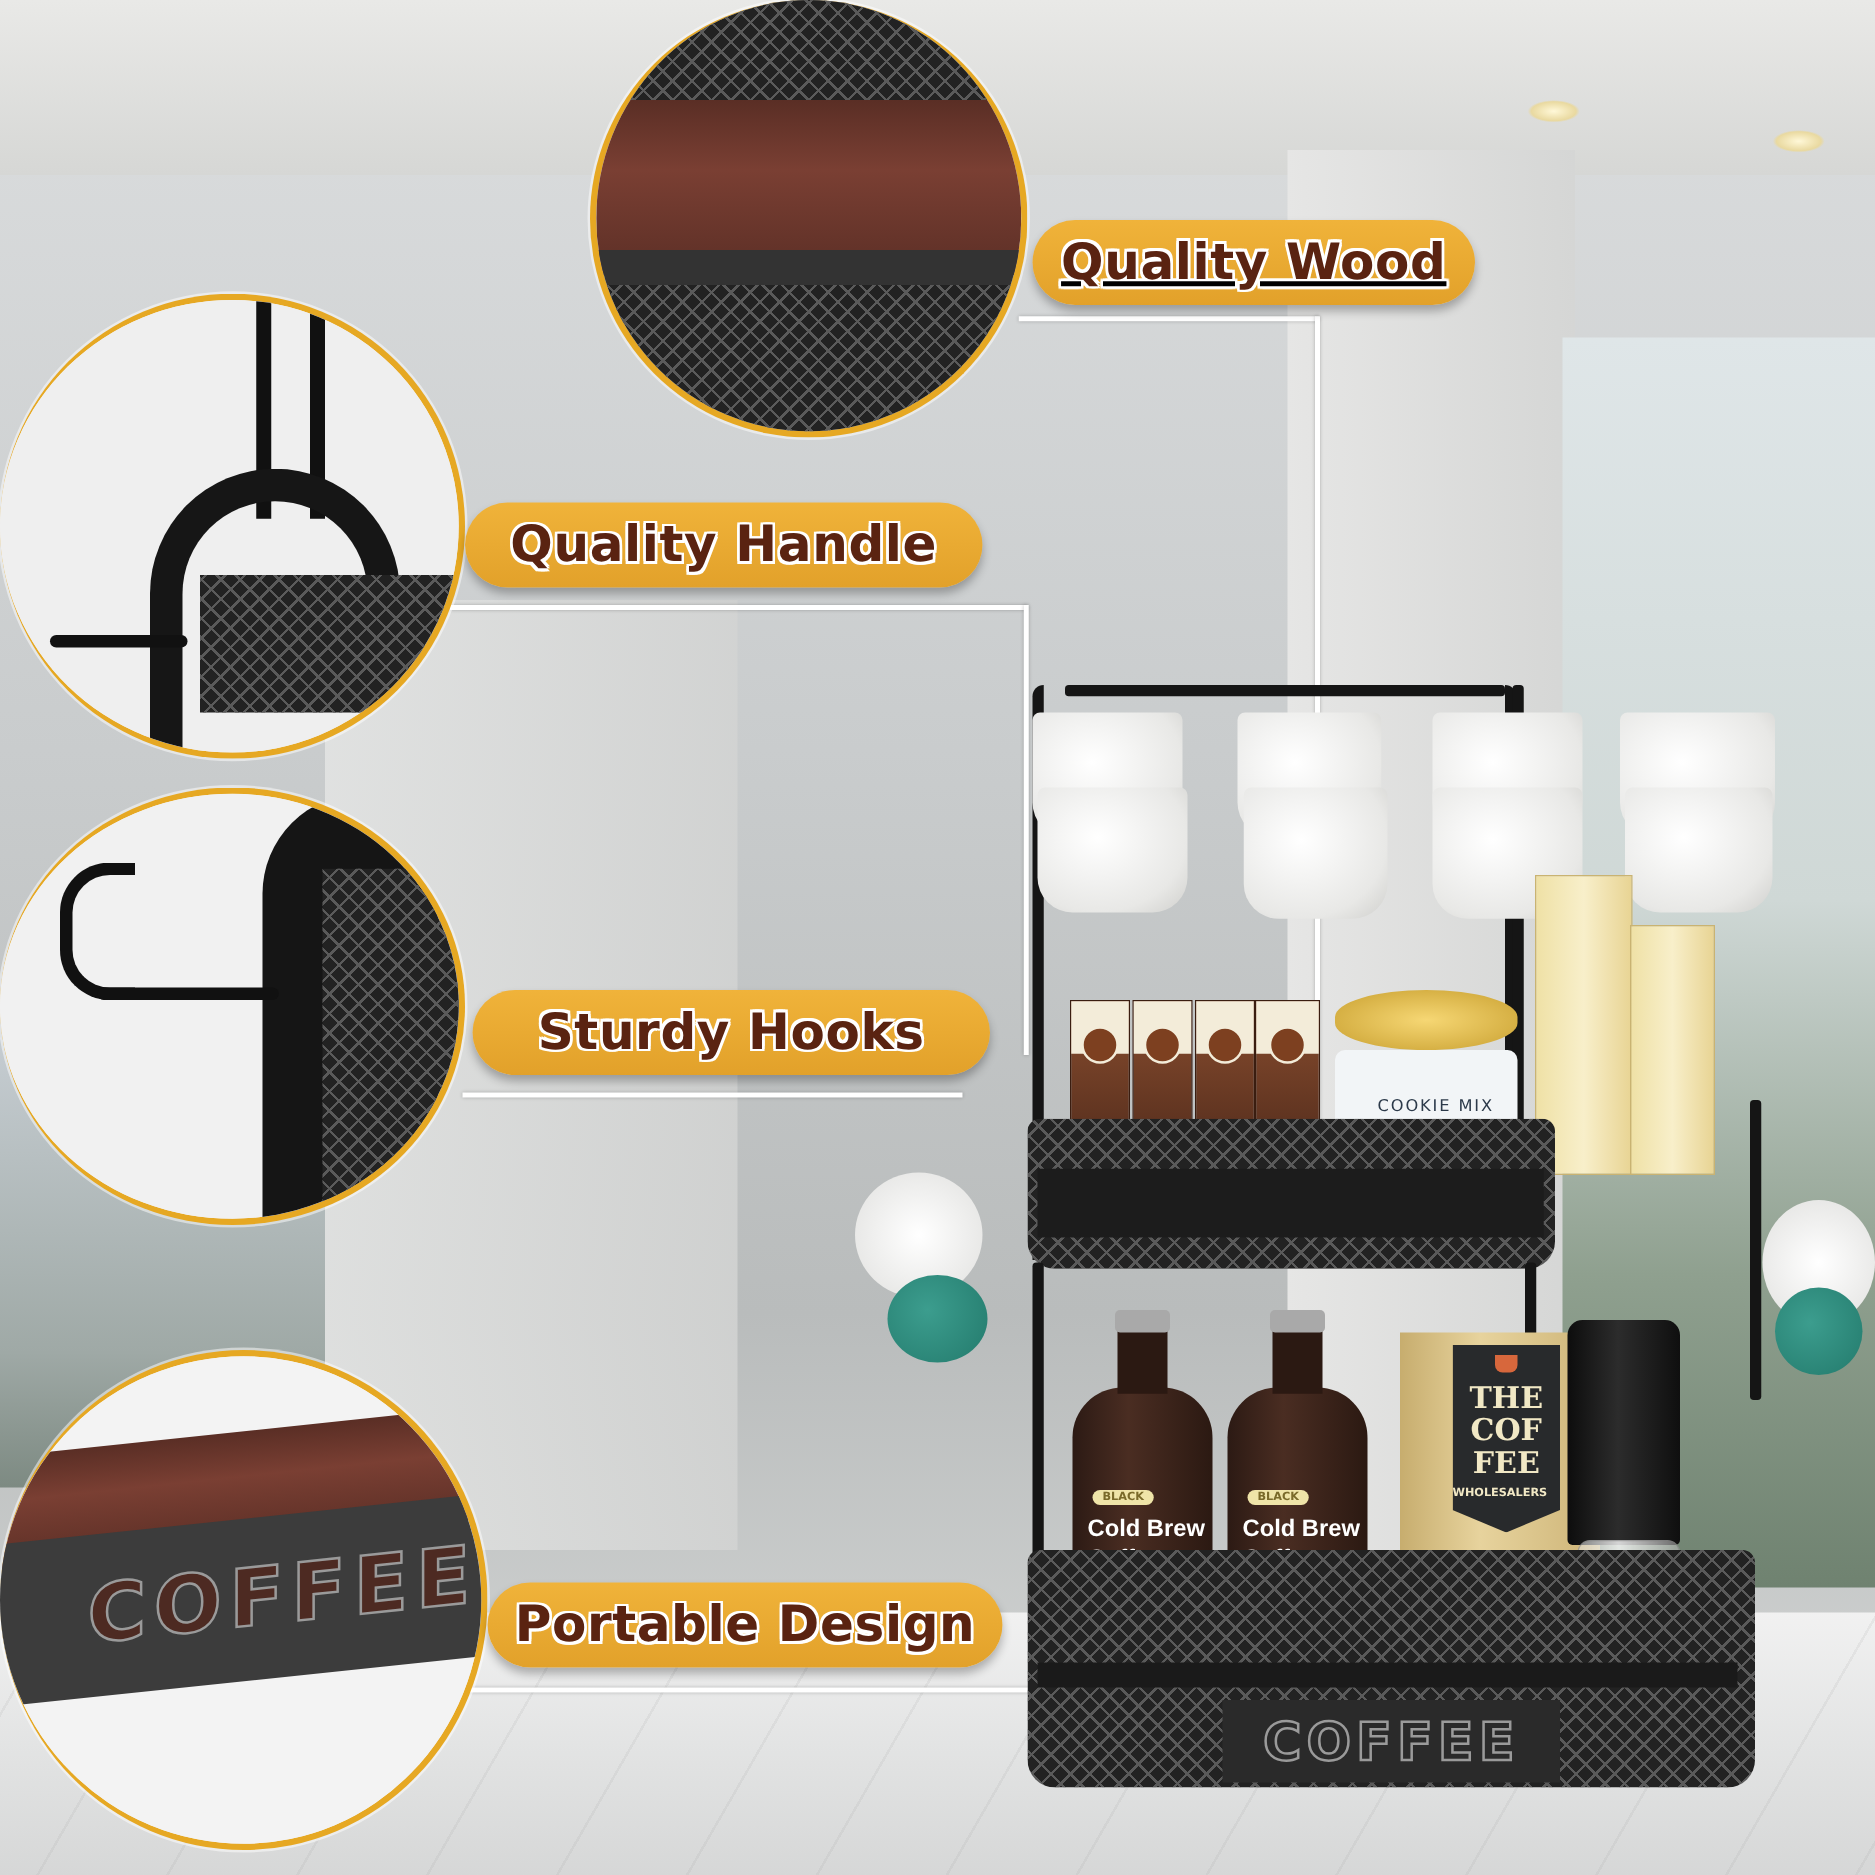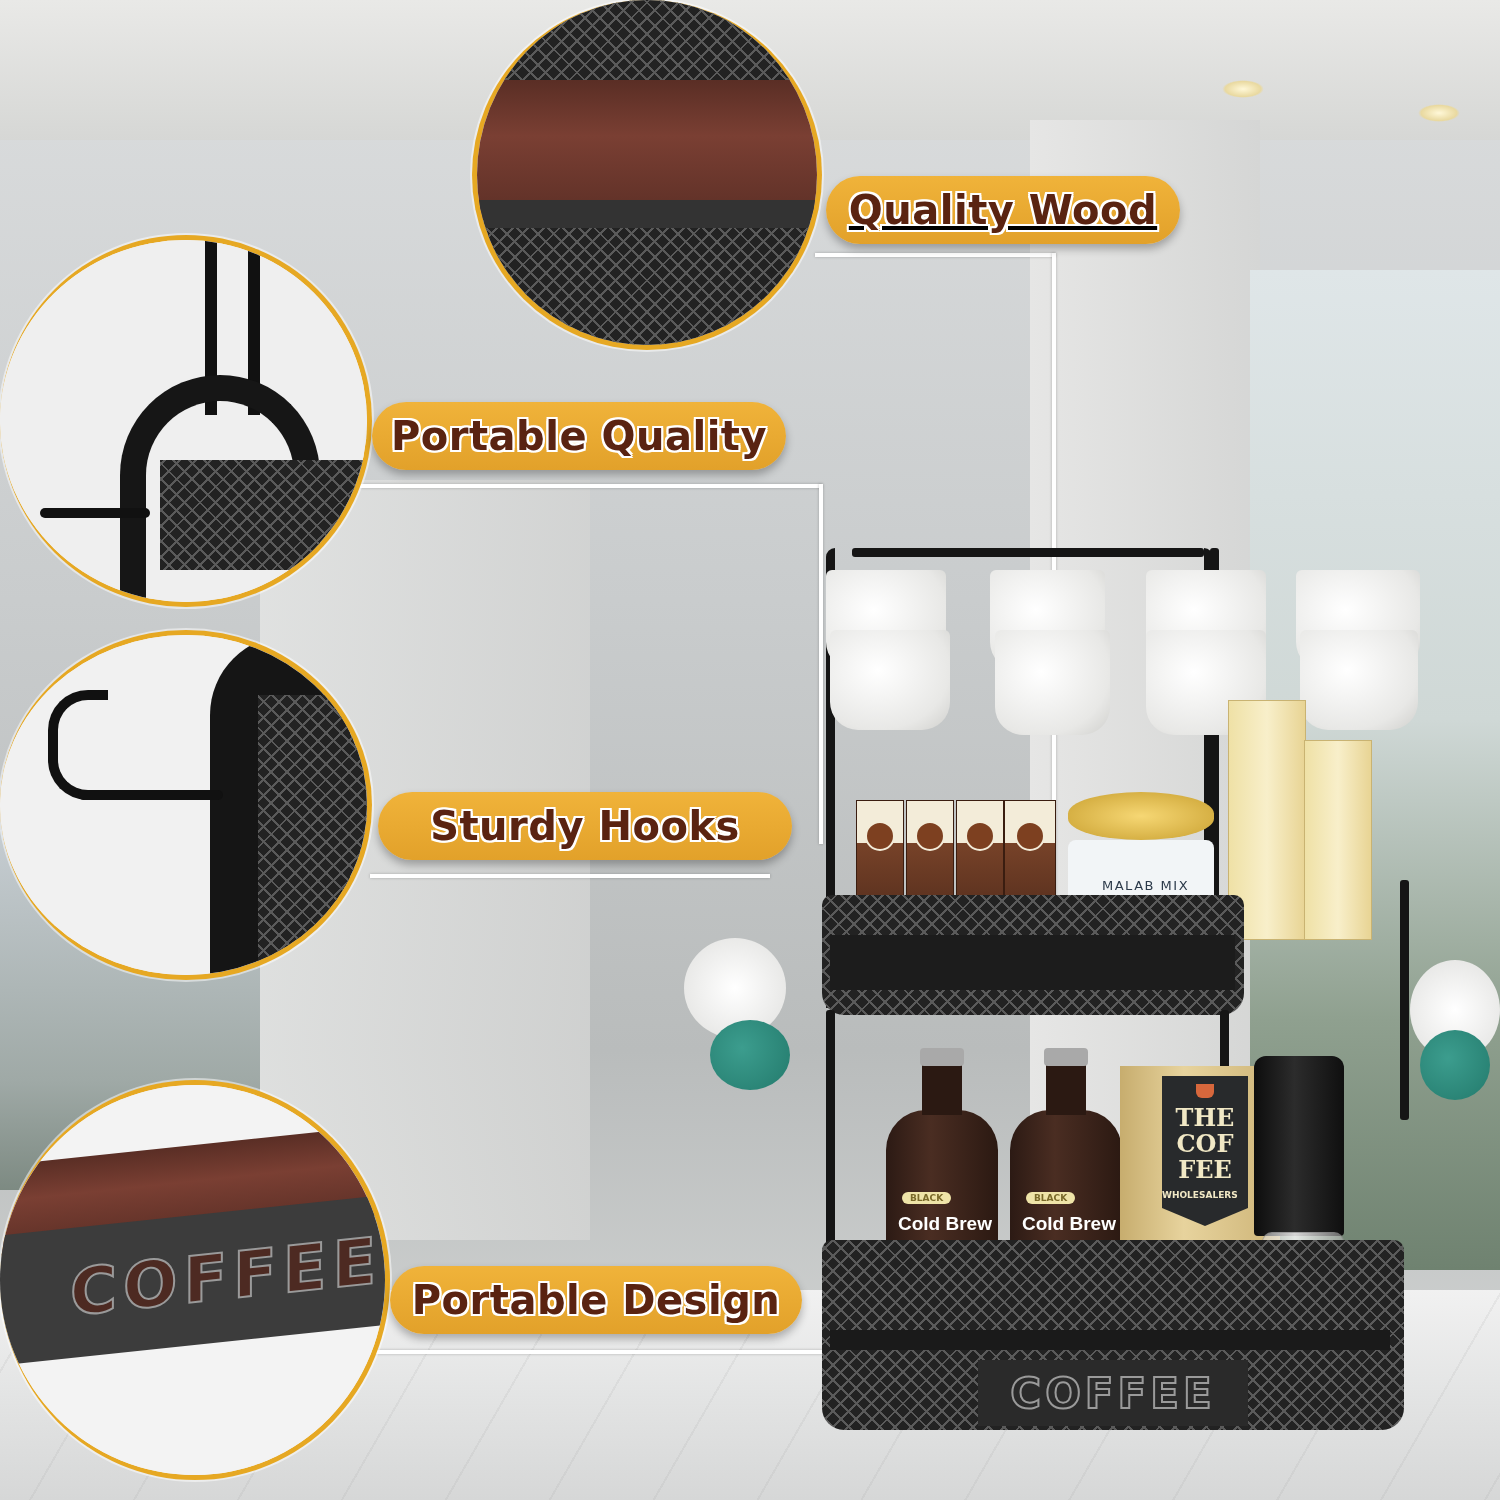--- a/index.html
+++ b/index.html
@@ -54,21 +54,21 @@
   .shelf { position:absolute; border-radius:10px 10px 22px 22px; }
   .mug { position:absolute; background: radial-gradient(ellipse at 40% 40%,#ffffff,#e8e8e6 70%,#cfcfcc);
     border-radius: 6px 6px 28px 28px; }
   .box { position:absolute; background: linear-gradient(180deg,#8a4e2f,#5e3320); border:1px solid #3a1d10; }
   .box .top { position:absolute; left:0; top:0; width:100%; height:42px; background:#f3ecd9; }
   .box .seal { position:absolute; left:50%; top:20px; width:30px; height:30px; margin-left:-15px;
     border-radius:50%; background:#7d4020; border:2px solid #f3ecd9; }
   .cream-box { position:absolute; background: linear-gradient(90deg,#efe1a6,#f8efca 50%,#e8d494); border:1px solid #c9b372; }
   .tin { position:absolute; border-radius:8px; }
   .bottle { position:absolute; border-radius: 40px 40px 10px 10px;
-    background: linear-gradient(90deg,#2c1a14,#4a2d22 40%,#2b1912); margin-left: 28px; }
+    background: linear-gradient(90deg,#2c1a14,#4a2d22 40%,#2b1912); }
   .bottle .neck { position:absolute; left:50%; top:-50px; width:40px; height:55px; margin-left:-20px;
     background:#2b1912; border-radius:6px 6px 0 0; }
   .bottle .cap { position:absolute; left:50%; top:-62px; width:44px; height:18px; margin-left:-22px;
     background:#a9a9a9; border-radius:4px; }
   .bottle .tag { position:absolute; left:16px; top:82px; padding:1px 8px; border-radius:8px;
     background:#efe4a8; color:#7a6a2a; font-size:9px; font-weight:bold; }
   .bottle .title { position:absolute; left:12px; top:102px; color:#fff; font-weight:bold;
     font-size:19px; line-height:24px; font-family:"Liberation Sans", sans-serif; }
   .jar { position:absolute; border-radius:10px; background: linear-gradient(90deg,rgba(220,220,220,.55),rgba(255,255,255,.8) 40%,rgba(190,190,190,.5));
     border:1px solid rgba(120,120,120,.5); }
@@ -149,21 +149,21 @@
   <div class="wood" style="position:absolute;left:0;top:60px;width:390px;height:90px;transform:skewY(-6deg);"></div>
   <div style="position:absolute;left:0;top:130px;width:390px;height:130px;background:#3c3c3c;transform:skewY(-6deg);display:flex;align-items:center;padding-left:70px;">
     <span style="font-family:'DejaVu Sans',sans-serif;font-weight:bold;font-size:64px;letter-spacing:6px;color:#4d2a22;-webkit-text-stroke:2px #9a9a9a;">COFFEE</span>
   </div>
 </div>
 
 <div class="pill" style="left:826px;top:176px;width:354px;text-decoration:underline;">
   <span>Quality Wood</span>
 </div>
 <div class="pill" style="left:372px;top:402px;width:414px;">
-  <span>Portable Quality</span>
+  <span>Quality Handle</span>
 </div>
 <div class="pill" style="left:378px;top:792px;width:414px;">
   <span>Sturdy Hooks</span>
 </div>
 <div class="pill" style="left:390px;top:1266px;width:412px;">
   <span>Portable Design</span>
 </div>
 
 <div>
 
@@ -194,21 +194,21 @@
       <div class="top"></div>
       <div class="seal"></div>
     </div>
   <div class="box" style="left:1004px;top:800px;width:52px;height:100px;">
       <div class="top"></div>
       <div class="seal"></div>
     </div>
 
   <div class="tin" style="left:1068px;top:792px;width:146px;height:48px;background:radial-gradient(#f6d774,#c9a030);border-radius:50%/45%;"></div>
   <div class="tin" style="left:1068px;top:840px;width:146px;height:120px;background:linear-gradient(180deg,#f2f5f7 0%,#f2f5f7 60%,#2a3744 60%,#2a3744 100%);">
-    <div class="cookie-label" style="left:34px;top:38px;">MALAB MIX</div>
+    <div class="cookie-label" style="left:34px;top:38px;">COOKIE MIX</div>
     <div class="sugar-label" style="left:6px;top:78px;">SUGAR</div>
   </div>
 
   <div class="cream-box" style="left:1228px;top:700px;width:78px;height:240px;"></div>
   <div class="cream-box" style="left:1304px;top:740px;width:68px;height:200px;"></div>
 
   <div class="shelf mesh" style="left:822px;top:895px;width:422px;height:120px;"></div>
   <div style="position:absolute;left:830px;top:935px;width:405px;height:55px;background:#1c1c1c;"></div>
 
   <div class="white-cup" style="left:684px;top:938px;width:102px;height:100px;"></div>

